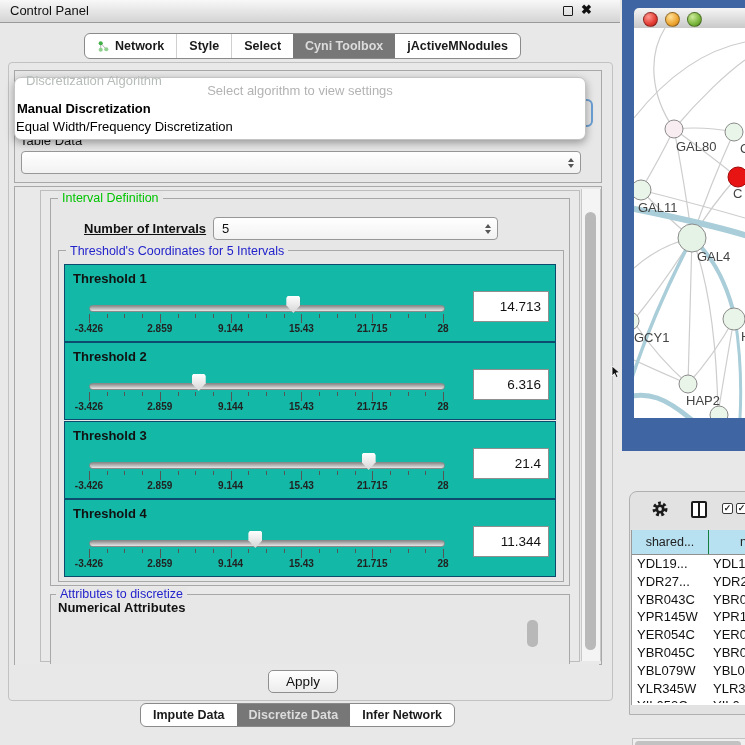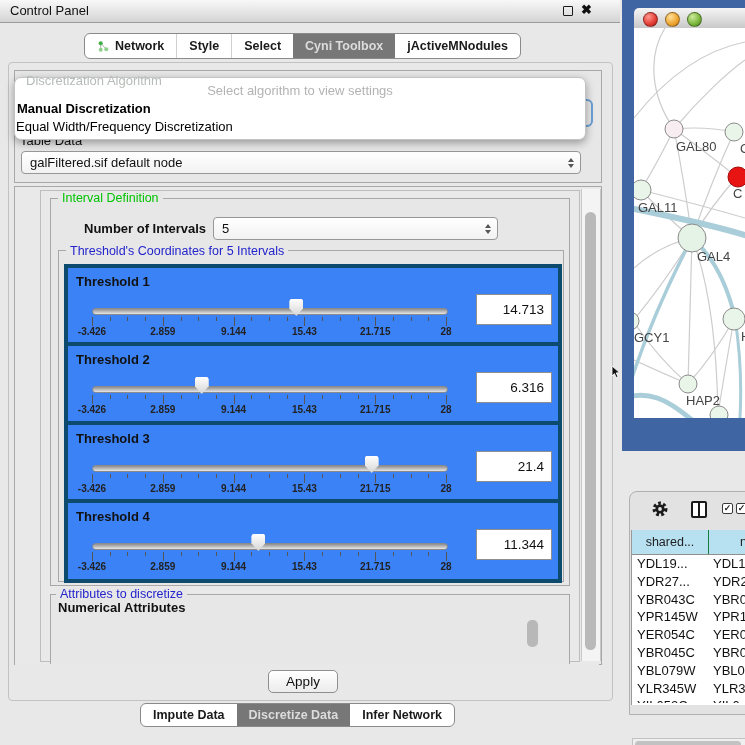--- a/index.html
+++ b/index.html
@@ -25,21 +25,21 @@
   .grouptitle{position:absolute;font-size:12.5px;background:#e7e7e7;padding:0 4px;white-space:nowrap;}
   .g-green{color:#00c400;}
   .g-blue{color:#2323cc;}
 
   .combo{position:absolute;background:linear-gradient(#ffffff,#f2f2f2);border:1px solid #979797;border-radius:4px;font-size:13px;color:#111;}
   .combo .ctext{position:absolute;left:8px;top:0;line-height:21px;}
   .spinner{position:absolute;right:6px;top:50%;transform:translateY(-50%);display:flex;flex-direction:column;align-items:center;}
   .spin-up{width:0;height:0;border-left:3.5px solid transparent;border-right:3.5px solid transparent;border-bottom:4.5px solid #555;margin-bottom:2px;}
   .spin-down{width:0;height:0;border-left:3.5px solid transparent;border-right:3.5px solid transparent;border-top:4.5px solid #555;}
 
-  .th-panel{position:absolute;left:64px;width:490px;height:76px;background:#3b82f6;border:4px solid #0c4a6e;}
+  .th-panel{position:absolute;left:64px;width:490px;height:76px;background:#14b8a6;border:1px solid #0c4a6e;}
   .th-label{position:absolute;left:8px;top:6px;font-size:13px;font-weight:bold;color:#111;}
   .th-track{position:absolute;left:24px;top:40px;width:354px;height:5px;background:linear-gradient(#8f8f8f,#e6e6e6);border:1px solid #8a8a8a;border-radius:4px;}
   .th-thumb{position:absolute;top:31px;width:14px;height:17px;background:linear-gradient(#fefefe,#d6d6d6);clip-path:polygon(10% 0,90% 0,100% 12%,100% 55%,50% 100%,0 55%,0 12%);filter:drop-shadow(0 0 1px #777);}
   .tickwrap{position:absolute;left:24px;top:49px;width:356px;height:9px;}
   .tick{position:absolute;top:0;width:1px;background:#555;}
   .ticklabel{position:absolute;top:58px;width:70px;text-align:center;font-size:10px;font-weight:bold;color:#222;}
   .th-value{position:absolute;right:6px;top:26px;width:67px;height:29px;background:#fff;border:1px solid #8f8f8f;font-size:13.5px;color:#111;text-align:right;line-height:29px;padding-right:7px;}
 
   .listbox{position:absolute;left:66px;top:618px;width:476px;height:45px;background:#fff;border:1px solid #9a9a9a;overflow:hidden;}
   .listitem{height:17px;line-height:17px;font-size:12.5px;color:#1a1a1a;padding-left:8px;white-space:nowrap;}
@@ -117,33 +117,32 @@
         <span>jActiveMNodules</span>
       </div>
     </div>
 
   <div class="abs main-panel"></div>
 
   <div class="abs groupbox" style="left:14px;top:70px;width:586px;height:111px;"></div>
   <div class="abs focus-frag"></div>
   <div class="abs" style="left:20px;top:133px;font-size:13px;color:#111;z-index:6;">Table Data</div>
   <div class="abs combo" style="left:21px;top:151px;width:558px;height:21px;z-index:6;">
-    <span class="ctext">galFiltered.sif default node</span>
     <span class="spinner">
         <span class="spin-up"></span>
         <span class="spin-down"></span>
       </span>
   </div>
 
   <div class="abs groupbox" style="left:14px;top:186px;width:586px;height:477px;background:#e9e9e9;"></div>
   <div class="abs groupbox" style="left:40px;top:190px;width:538px;height:470px;background:#e9e9e9;border-color:#bdbdbd;"></div>
 
   <div class="abs groupbox" style="left:50px;top:198px;width:518px;height:386px;"></div>
   <div class="abs grouptitle g-green" style="left:58px;top:191px;">Interval Definition</div>
-  <div class="abs" style="left:84px;top:221px;font-size:13px;font-weight:bold;color:#111;">Number of Intervals</div>
+  <div class="abs" style="left:84px;top:221px;font-size:13px;font-weight:bold;color:#111;text-decoration:underline;">Number of Intervals</div>
   <div class="abs combo" style="left:213px;top:217px;width:283px;height:21px;">
     <span class="ctext">5</span>
     <span class="spinner">
         <span class="spin-up"></span>
         <span class="spin-down"></span>
       </span>
   </div>
 
   <div class="abs groupbox" style="left:58px;top:250px;width:504px;height:330px;"></div>
   <div class="abs grouptitle g-blue" style="left:66px;top:244px;">Threshold's Coordinates for 5 Intervals</div>

